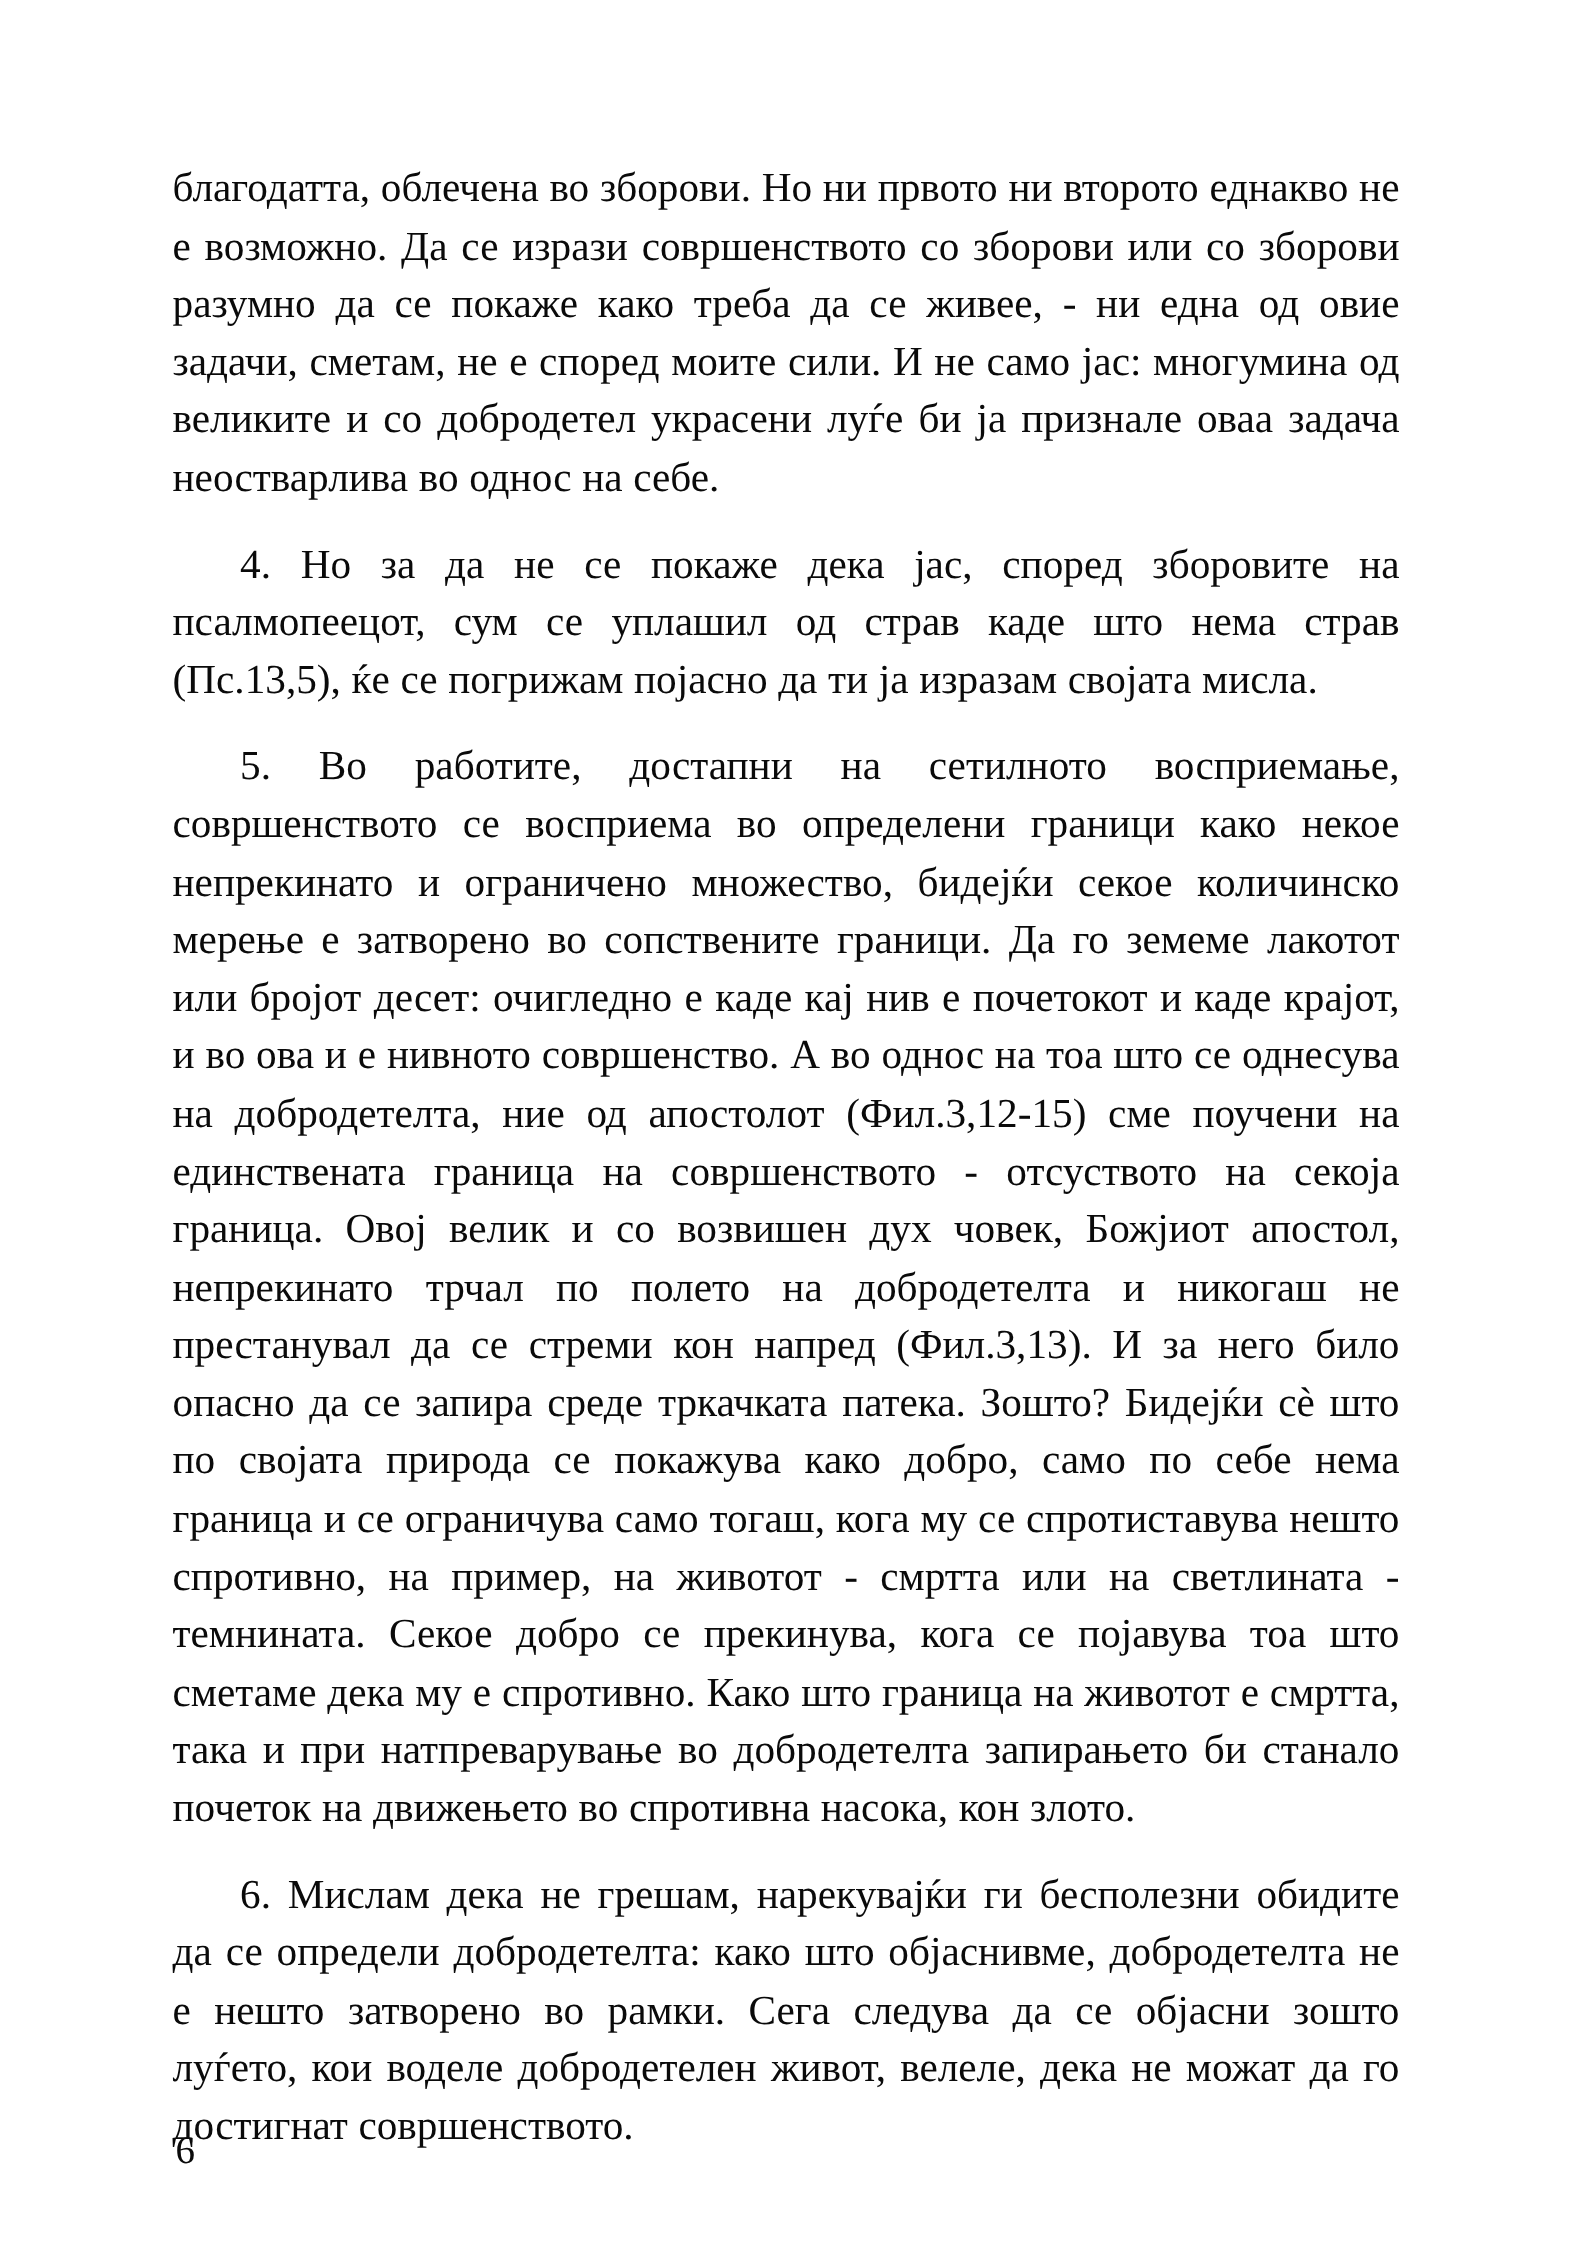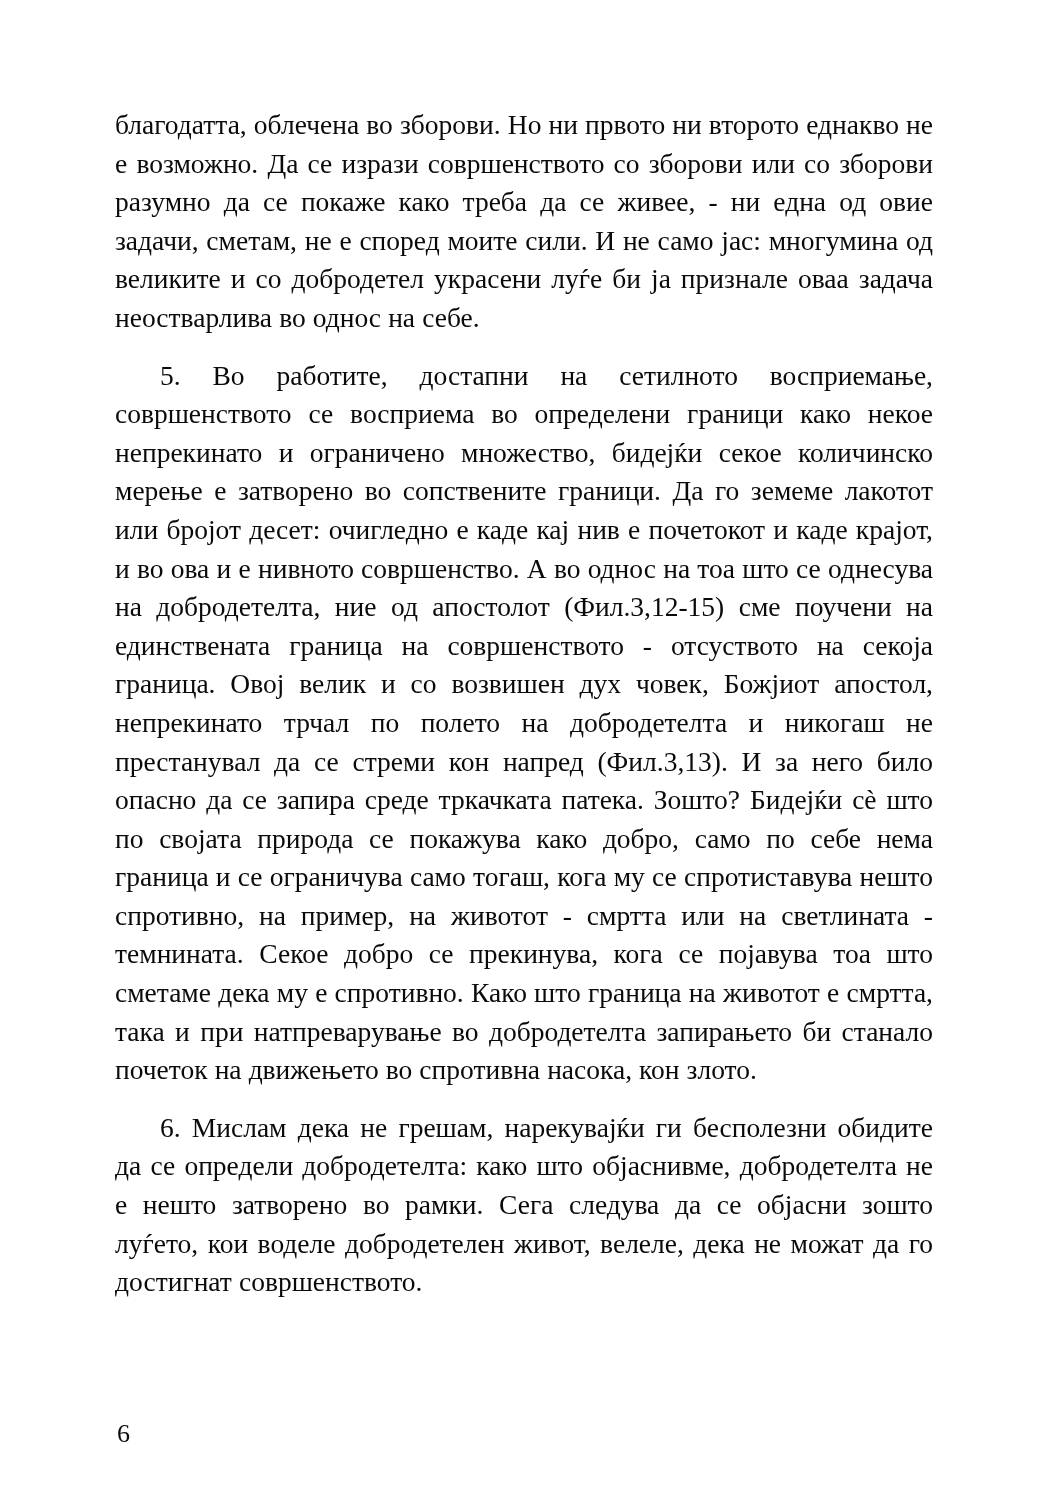--- a/index.html
+++ b/index.html
@@ -57,20 +57,21 @@
 </style>
 </head>
 <body>
 
 <div class="page">
 
   <div class="text-block">
 
     <p class="para no-indent">благодатта, облечена во зборови. Но ни првото ни второто еднакво не е возможно. Да се изрази совршенството со зборови или со зборови разумно да се покаже како треба да се живее, - ни една од овие задачи, сметам, не е според моите сили. И не само јас: многумина од великите и со добродетел украсени луѓе би ја признале оваа задача неостварлива во однос на себе.</p>
 
+    <p class="para">4. Но за да не се покаже дека јас, според зборовите на псалмопеецот, сум се уплашил од страв каде што нема страв (Пс.13,5), ќе се погрижам појасно да ти ја изразам својата мисла.</p>
 
     <p class="para">5. Во работите, достапни на сетилното восприемање, совршенството се восприема во определени граници како некое непрекинато и ограничено множество, бидејќи секое количинско мерење е затворено во сопствените граници. Да го земеме лакотот или бројот десет: очигледно е каде кај нив е почетокот и каде крајот, и во ова и е нивното совршенство. А во однос на тоа што се однесува на добродетелта, ние од апостолот (Фил.3,12-15) сме поучени на единствената граница на совршенството - отсуството на секоја граница. Овој велик и со возвишен дух човек, Божјиот апостол, непрекинато трчал по полето на добродетелта и никогаш не престанувал да се стреми кон напред (Фил.3,13). И за него било опасно да се запира среде тркачката патека. Зошто? Бидејќи сè што по својата природа се покажува како добро, само по себе нема граница и се ограничува само тогаш, кога му се спротиставува нешто спротивно, на пример, на животот - смртта или на светлината - темнината. Секое добро се прекинува, кога се појавува тоа што сметаме дека му е спротивно. Како што граница на животот е смртта, така и при натпреварување во добродетелта запирањето би станало почеток на движењето во спротивна насока, кон злото.</p>
 
     <p class="para">6. Мислам дека не грешам, нарекувајќи ги бесполезни обидите да се определи добродетелта: како што објаснивме, добродетелта не е нешто затворено во рамки. Сега следува да се објасни зошто луѓето, кои воделе добродетелен живот, велеле, дека не можат да го достигнат совршенството.</p>
 
   </div>
 
   <div class="page-number">6</div>
 
 </div>

